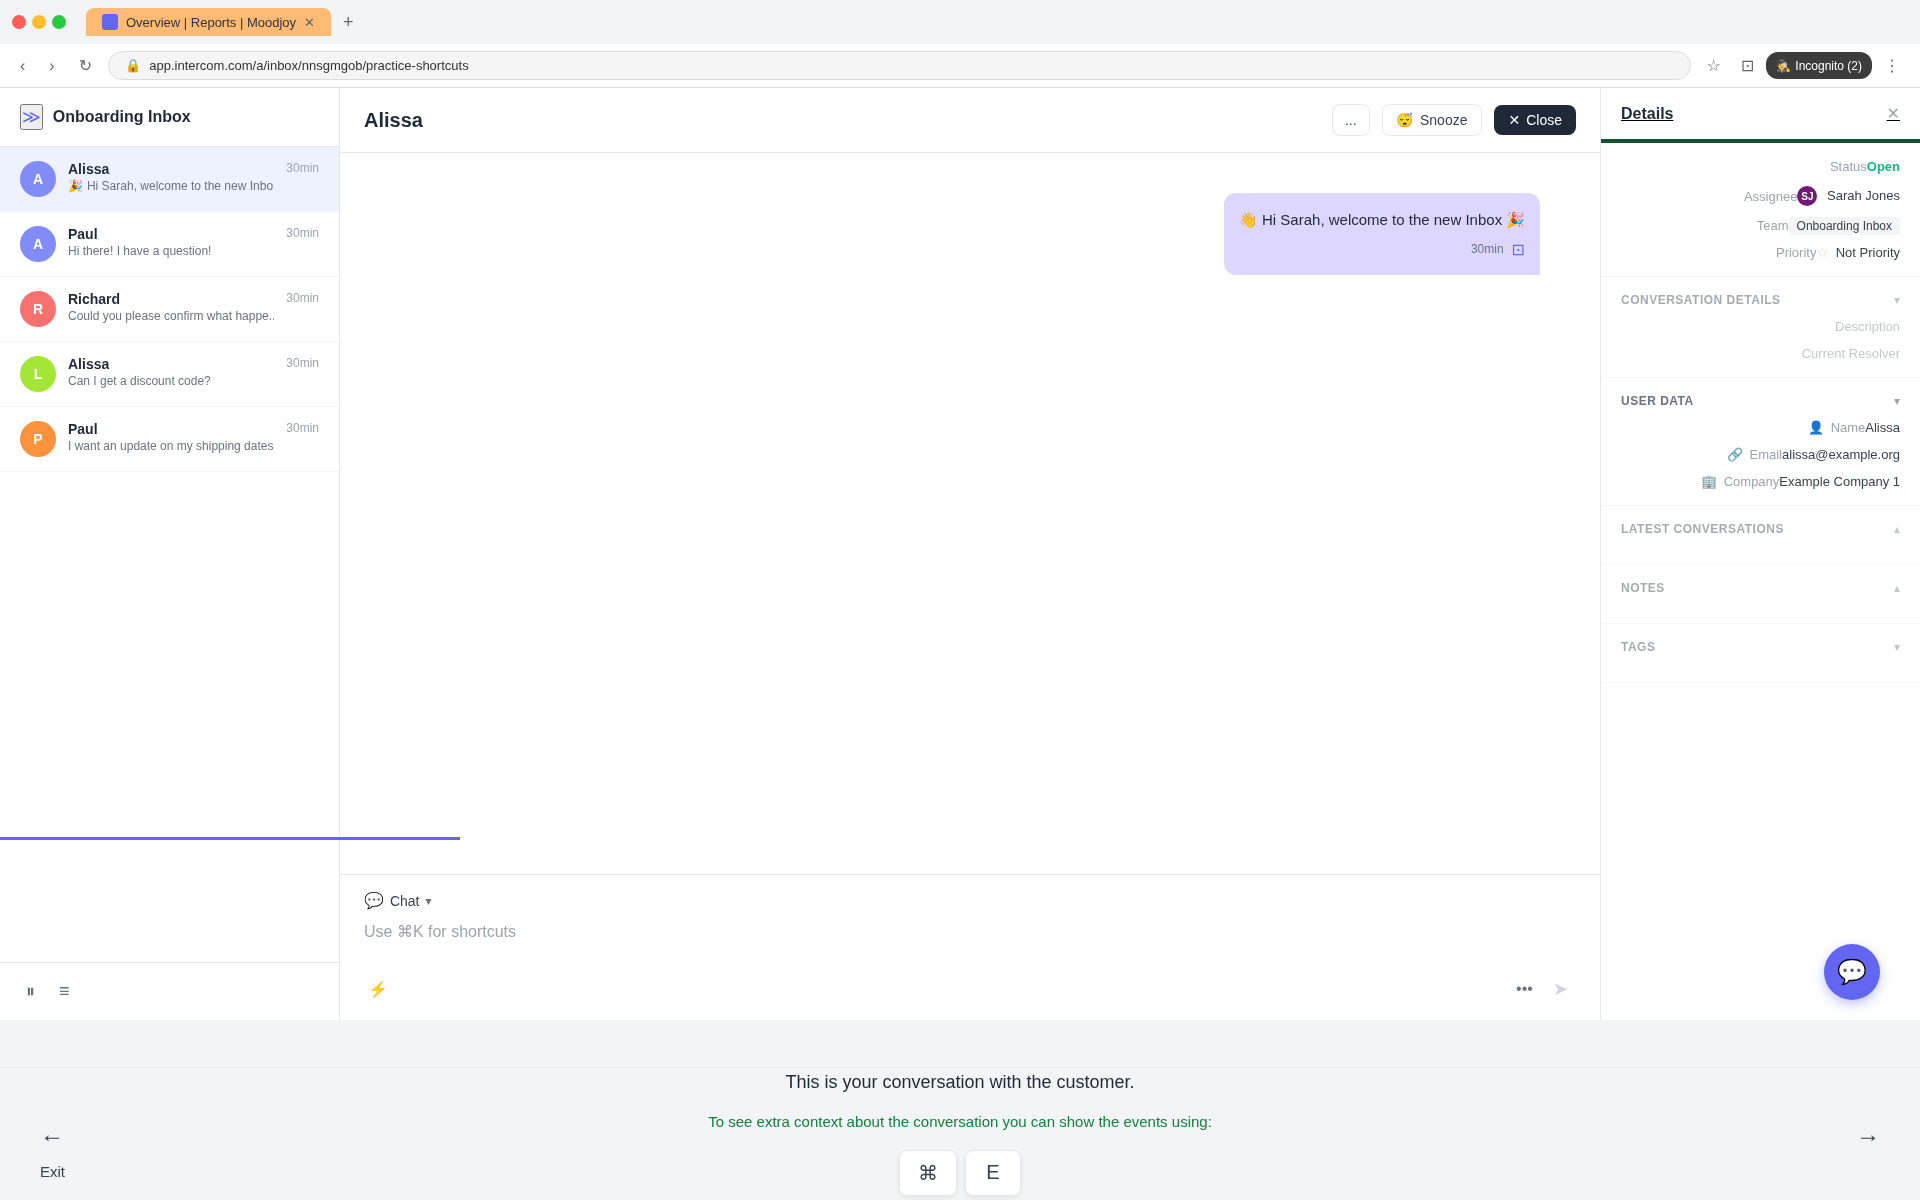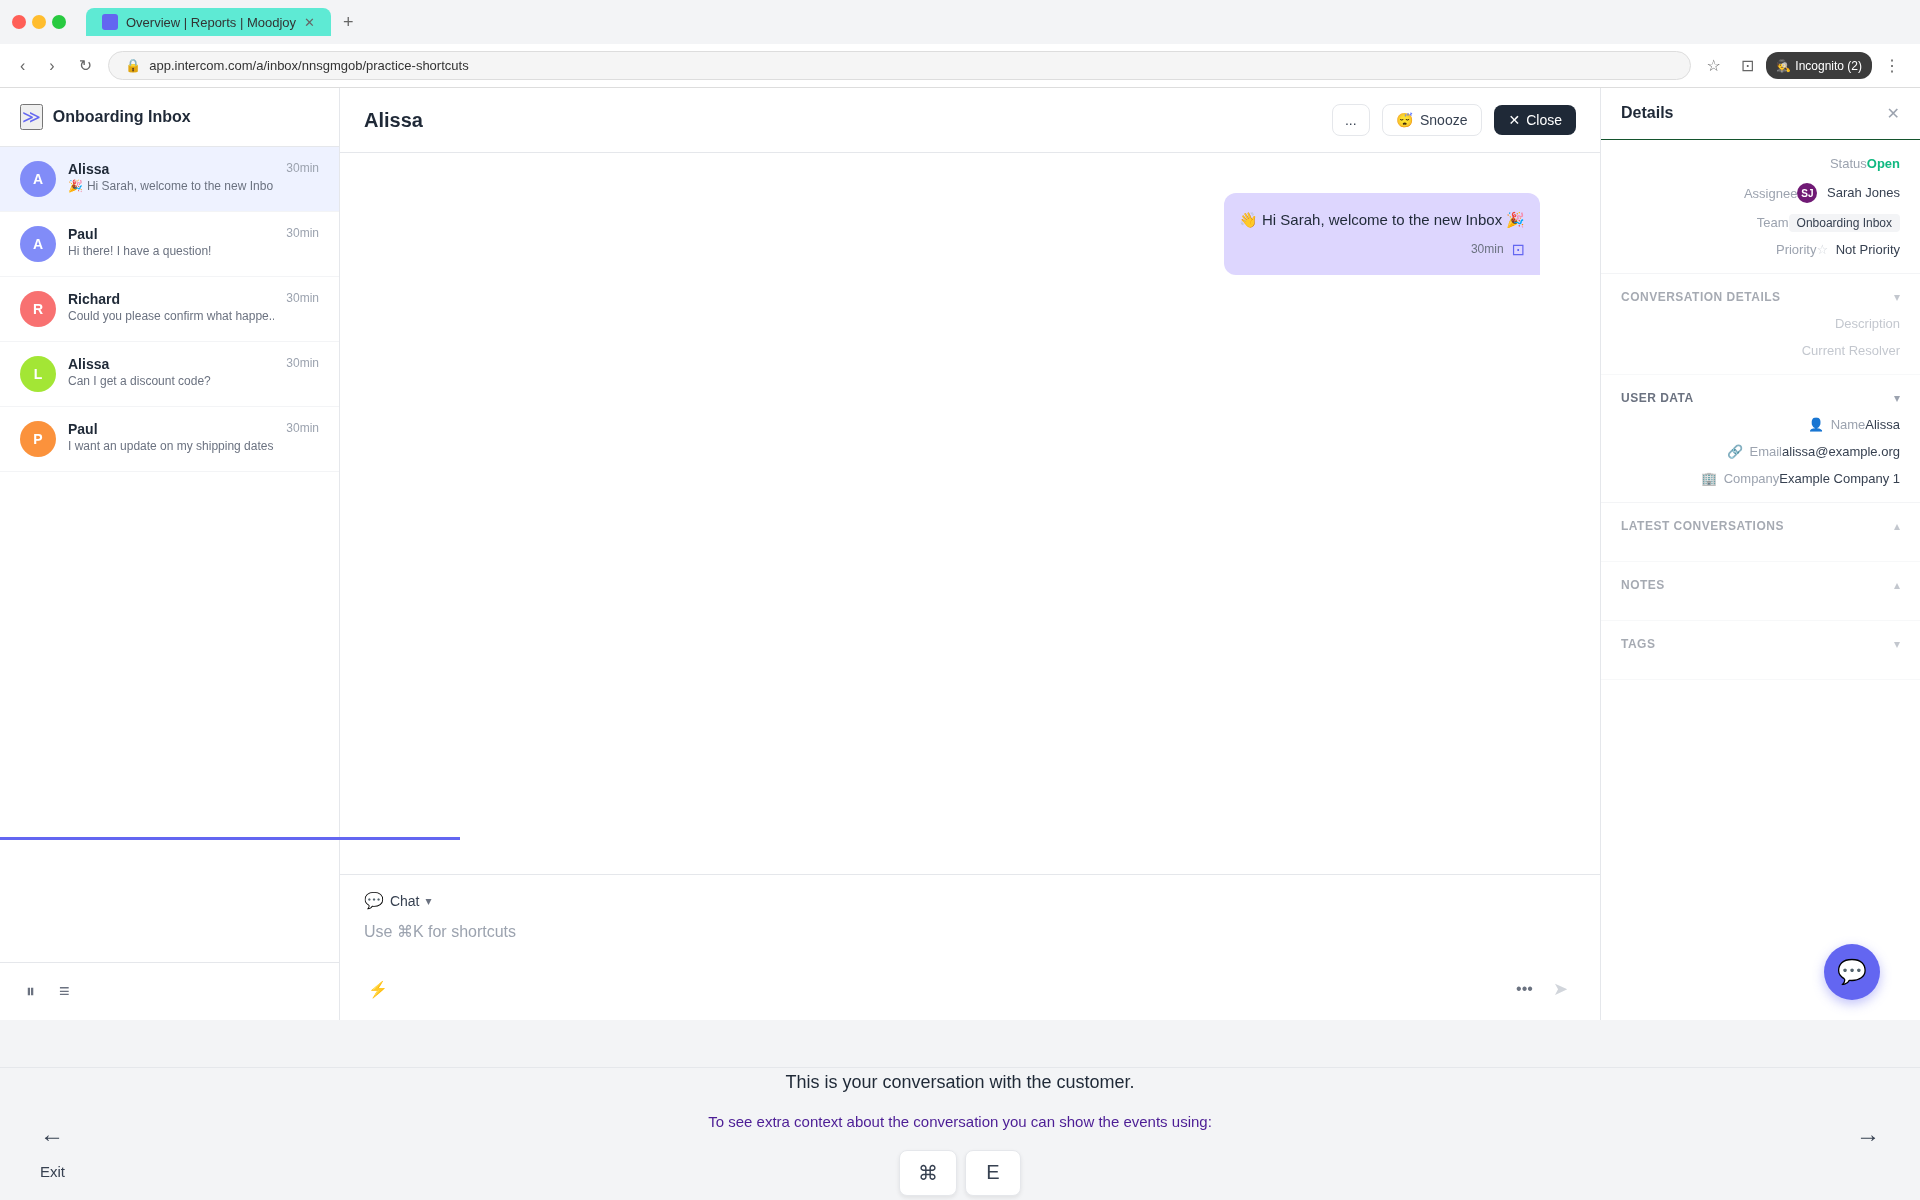--- a/index.html
+++ b/index.html
@@ -4,21 +4,21 @@
   <style>
     * { box-sizing: border-box; margin: 0; padding: 0; }
     body { font-family: -apple-system, BlinkMacSystemFont, 'Segoe UI', sans-serif; background: #f3f4f6; width: 1920px; height: 1200px; overflow: hidden; }
     .browser-title-bar { display: flex; align-items: center; padding: 8px 12px; gap: 8px; height: 44px; }
     .browser-dots { display: flex; gap: 6px; }
     .browser-dot { width: 14px; height: 14px; border-radius: 50%; }
     .dot-red { background: #ff5f57; }
     .dot-yellow { background: #ffbd2e; }
     .dot-green { background: #28ca40; }
     .browser-tabs { display: flex; align-items: center; gap: 4px; flex: 1; margin-left: 12px; }
-    .browser-tab { background: #5eead4; border-radius: 8px 8px 0 0; padding: 6px 16px; display: flex; align-items: center; gap: 8px; font-size: 13px; color: #333; min-width: 200px; }
+    .browser-tab { background: #fdba74; border-radius: 8px 8px 0 0; padding: 6px 16px; display: flex; align-items: center; gap: 8px; font-size: 13px; color: #333; min-width: 200px; }
     .browser-tab-icon { width: 16px; height: 16px; background: #6366f1; border-radius: 3px; flex-shrink: 0; }
     .browser-tab-close { margin-left: auto; color: #666; cursor: pointer; }
     .browser-new-tab { background: none; border: none; color: #666; font-size: 18px; cursor: pointer; padding: 4px 8px; }
     .browser-nav-bar { background: white; height: 44px; display: flex; align-items: center; padding: 0 12px; gap: 8px; border-bottom: 1px solid #ddd; }
     .nav-btn { background: none; border: none; color: #666; cursor: pointer; font-size: 16px; padding: 4px 8px; border-radius: 4px; }
     .address-bar { flex: 1; background: #f5f5f5; border: 1px solid #ddd; border-radius: 20px; padding: 6px 16px; font-size: 13px; color: #333; display: flex; align-items: center; gap: 8px; }
     .address-lock { color: #666; }
     .nav-actions { display: flex; gap: 4px; }
     .nav-action-btn { background: none; border: none; color: #666; cursor: pointer; font-size: 16px; padding: 4px 8px; }
     .incognito-badge { background: #3c3c3c; color: white; border-radius: 12px; padding: 3px 10px; font-size: 12px; display: flex; align-items: center; gap: 4px; }
@@ -68,21 +68,21 @@
     .compose-type-icon { font-size: 16px; color: #6b7280; }
     .compose-type-chevron { font-size: 12px; color: #6b7280; }
     .compose-input { min-height: 40px; color: #9ca3af; font-size: 16px; margin-bottom: 12px; }
     .compose-toolbar { display: flex; align-items: center; gap: 8px; }
     .compose-tool-btn { background: none; border: none; color: #6b7280; cursor: pointer; font-size: 16px; padding: 4px; }
     .compose-spacer { flex: 1; }
     .compose-send { background: none; border: none; color: #d1d5db; cursor: pointer; font-size: 18px; padding: 4px 8px; }
 
     
     .details-panel { width: 320px; background: white; border-left: 1px solid #e5e7eb; overflow-y: auto; flex-shrink: 0; }
-    .details-header { padding: 16px 20px; display: flex; justify-content: space-between; border-bottom: 1px solid #14532d; }
+    .details-header { padding: 16px 20px; display: flex; align-items: center; justify-content: space-between; border-bottom: 4px solid #14532d; text-decoration: underline; }
     .details-title { font-size: 16px; font-weight: 600; color: #1f2937; }
     .details-close { background: none; border: none; color: #9ca3af; cursor: pointer; font-size: 16px; }
     .detail-section { padding: 16px 20px; border-bottom: 1px solid #f3f4f6; }
     .detail-row { display: flex; align-items: center; justify-content: flex-end; margin-bottom: 12px; }
     .detail-row:last-child { margin-bottom: 0; }
     .detail-label { font-size: 13px; color: #9ca3af; display: flex; align-items: center; gap: 6px; }
     .detail-value { font-size: 13px; color: #374151; font-weight: 500; }
     .detail-value-green { color: #10b981; font-weight: 600; }
     .section-header { display: flex; align-items: center; justify-content: space-between; margin-bottom: 12px; gap: 27px; }
     .section-title { font-size: 12px; font-weight: 600; color: #6b7280; text-transform: uppercase; letter-spacing: 0.5px; }
@@ -341,21 +341,21 @@
         <span class="section-title">TAGS</span>
         <span class="section-chevron">▾</span>
       </div>
     </div>
 
   </div>
 </div>
 
 <div class="overlay-banner">
   <div style="font-size:18px; color:#1f2937; font-weight:500;">This is your conversation with the customer.</div>
-  <div style="font-size:15px; color:#4c1d95;">To see extra context about the conversation you can show the events using:</div>
+  <div style="font-size:15px; color:#15803d;">To see extra context about the conversation you can show the events using:</div>
   <div class="banner-keys">
     <div class="key-badge">⌘</div>
     <div class="key-badge">E</div>
   </div>
   <button class="nav-arrow" style="position:absolute; left:40px; top:50%; transform:translateY(-50%);">←</button>
   <button class="nav-arrow" style="position:absolute; right:40px; top:50%; transform:translateY(-50%);">→</button>
   <button class="exit-btn">Exit</button>
 </div>
 
 <div class="chat-widget">

